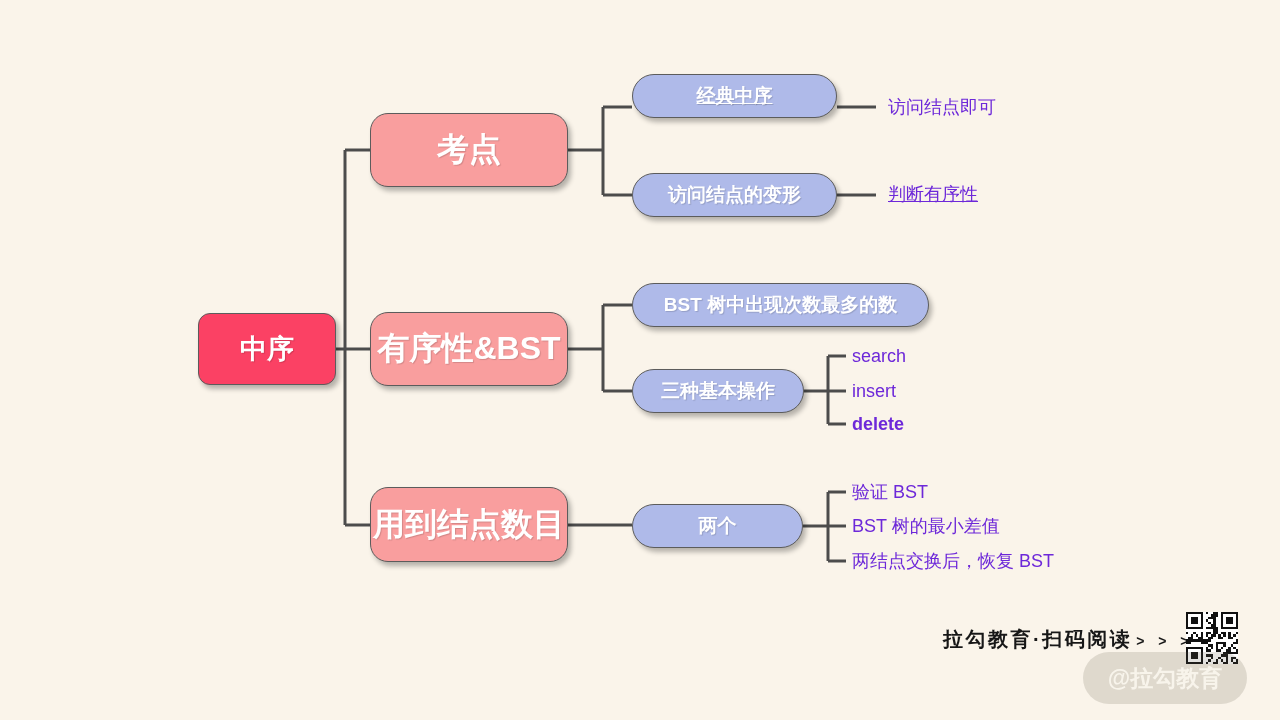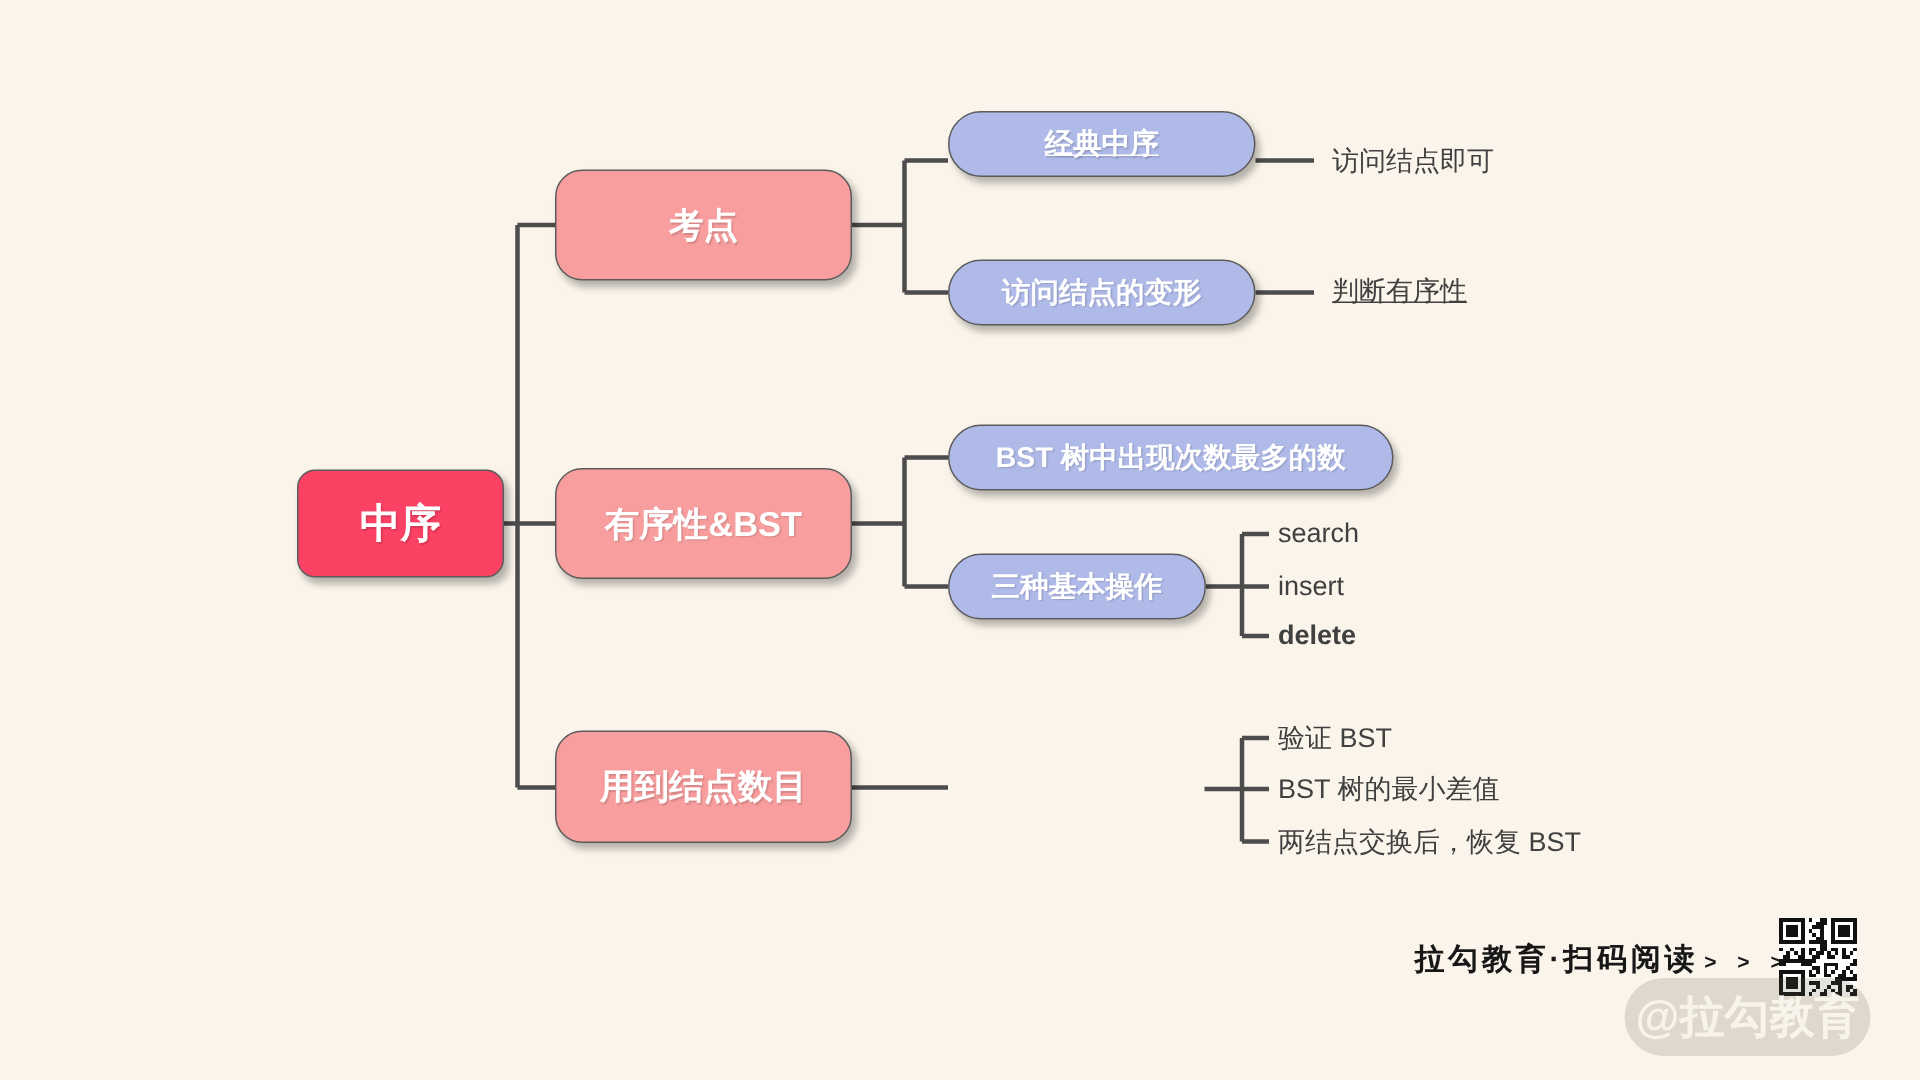--- a/index.html
+++ b/index.html
@@ -28,38 +28,38 @@
     box-sizing: border-box;
     white-space: nowrap;
     text-shadow: 1px 1px 1px rgba(0,0,0,0.15);
   }
   .root {
     left: 198px; top: 313px; width: 138px; height: 72px;
     background: #FB4164; border-radius: 12px; font-size: 27px;
   }
   .branch {
     width: 198px; height: 74px;
-    background: #F99E9E; border-radius: 18px; font-size: 23px;
+    background: #F99E9E; border-radius: 18px; font-size: 32px;
   }
   .b1 { left: 370px; top: 113px; }
   .b2 { left: 370px; top: 312px; }
   .b3 { left: 370px; top: 487px; height: 75px; }
   .pill {
     height: 44px;
     background: #AFBAE9; border-radius: 22px; font-size: 19px;
   }
   .p1 { left: 632px; top: 74px;  width: 205px; text-decoration: underline; }
   .p2 { left: 632px; top: 173px; width: 205px; }
   .p3 { left: 632px; top: 283px; width: 297px; }
   .p4 { left: 632px; top: 369px; width: 172px; }
   .p5 { left: 632px; top: 504px; width: 171px; }
   .leaf {
     position: absolute;
     transform: translateY(-50%);
-    color: #404040; font-size: 18px; font-weight: 500;
+    color: #6d28d9; font-size: 18px; font-weight: 500;
     white-space: nowrap;
   }
   .l1 { left: 888px; top: 107px; }
   .l2 { left: 888px; top: 194px; text-decoration: underline; }
   .l3 { left: 852px; top: 356px; }
   .l4 { left: 852px; top: 391px; }
   .l5 { left: 852px; top: 424px; font-weight: bold; }
   .l6 { left: 852px; top: 492px; }
   .l7 { left: 852px; top: 526px; }
   .l8 { left: 852px; top: 561px; }
@@ -78,21 +78,21 @@
     background: #FFFFFF;
   }
   .qr svg { display: block; width: 52px; height: 52px; }
   .watermark {
     position: absolute; left: 1083px; top: 652px;
     width: 164px; height: 52px;
     background: rgba(99, 92, 76, 0.18);
     border-radius: 26px;
     display: flex; align-items: center; justify-content: center;
     color: rgba(250, 246, 238, 0.92);
-    font-size: 30px; font-weight: bold;
+    font-size: 23px; font-weight: bold;
     white-space: nowrap;
   }
 </style>
 </head>
 <body>
 
 <div class="stage">
 
   <svg class="connectors" viewBox="0 0 1280 720" xmlns="http://www.w3.org/2000/svg">
 
@@ -131,20 +131,21 @@
   <div class="node root">中序</div>
 
   <div class="node branch b1">考点</div>
   <div class="node branch b2">有序性&amp;BST</div>
   <div class="node branch b3">用到结点数目</div>
 
   <div class="node pill p1">经典中序</div>
   <div class="node pill p2">访问结点的变形</div>
   <div class="node pill p3">BST 树中出现次数最多的数</div>
   <div class="node pill p4">三种基本操作</div>
+  <div class="node pill p5">两个</div>
 
   <div class="leaf l1">访问结点即可</div>
   <div class="leaf l2">判断有序性</div>
   <div class="leaf l3">search</div>
   <div class="leaf l4">insert</div>
   <div class="leaf l5">delete</div>
   <div class="leaf l6">验证 BST</div>
   <div class="leaf l7">BST 树的最小差值</div>
   <div class="leaf l8">两结点交换后，恢复 BST</div>
 

